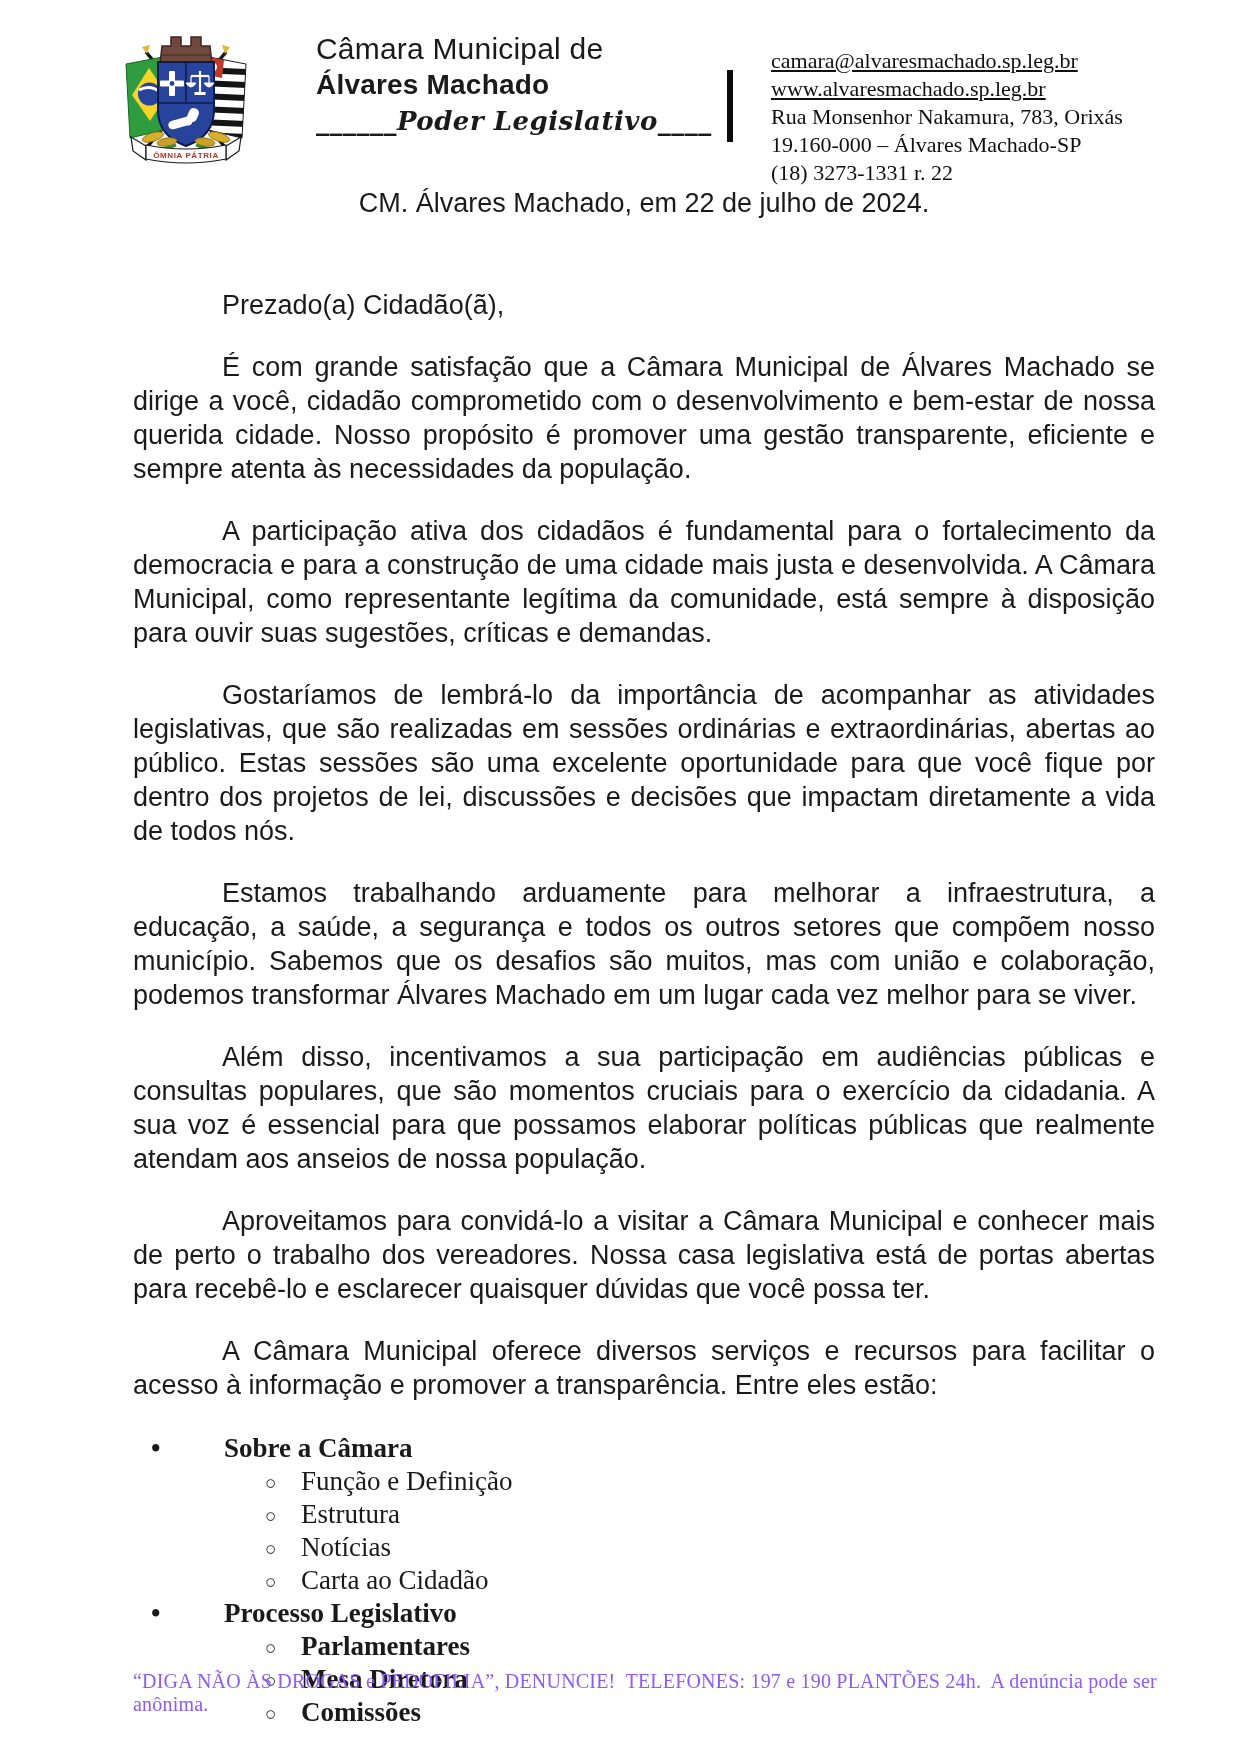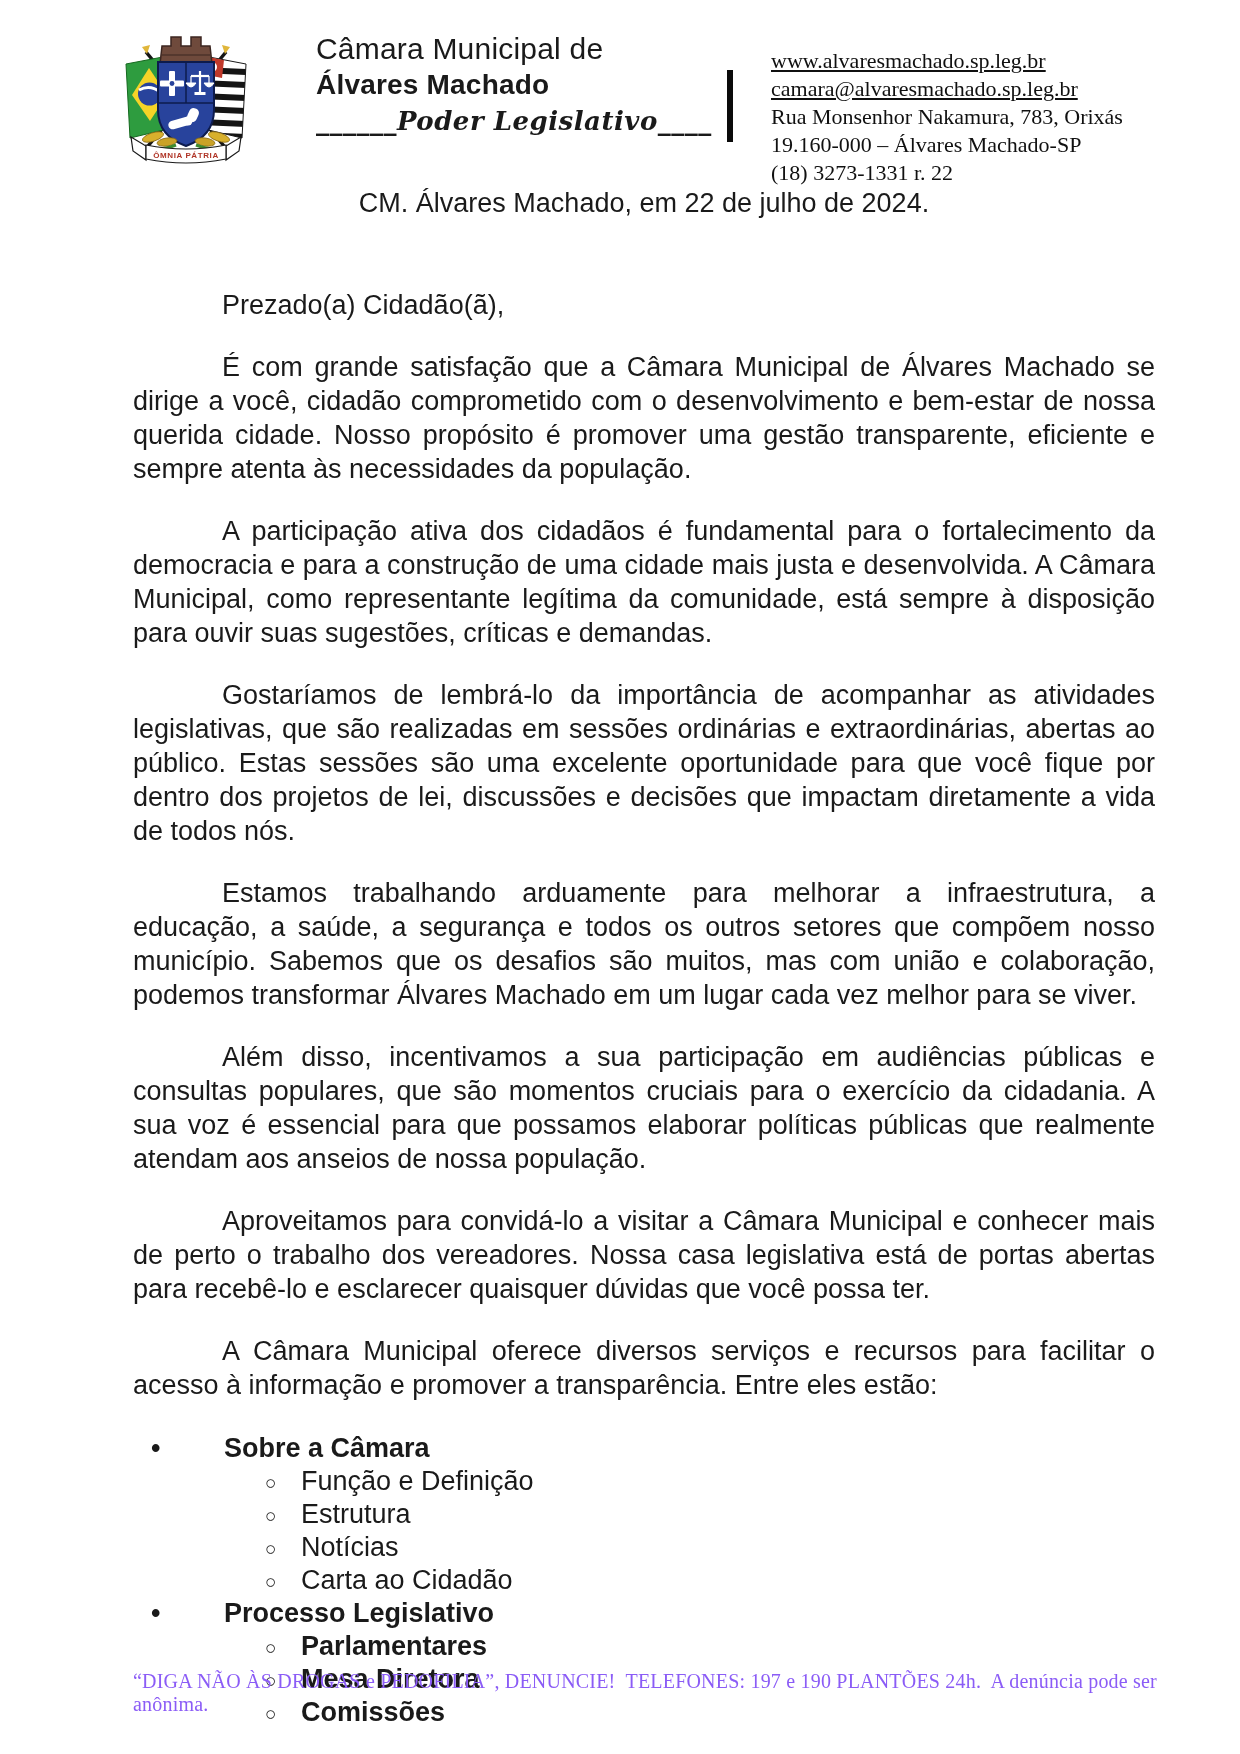--- a/index.html
+++ b/index.html
@@ -41,21 +41,21 @@
   
   .content{margin:0 85px 0 133px;font-size:27px;line-height:34px;}
   .dateline{margin-top:16px;text-align:center;}
   .greeting{margin-top:68px;text-indent:89px;}
   p.para{
     margin:28px 0 0 0;
     text-align:justify;text-indent:89px;
   }
   p.para:first-of-type{margin-top:28px;}
   
-  .services{margin-top:30px;line-height:33px;}
+  .services{margin-top:30px;line-height:33px;font-family:Liberation Serif, serif;}
   .li1{position:relative;padding-left:91px;font-weight:700;}
   .li1::before{content:"\2022";position:absolute;left:18px;top:0;font-weight:700;}
   .li2{position:relative;padding-left:168px;font-weight:400;}
   .li2.bold{font-weight:700;}
   .li2::before{content:"\25CB";position:absolute;left:132px;top:1px;font-size:19px;font-weight:400;}
   
   .footer{
     position:absolute;left:133px;top:1670px;width:1030px;
     font-family:"Liberation Serif",serif;font-size:20px;color:#8b5cf6;
     white-space:pre-wrap;letter-spacing:.2px;
@@ -153,22 +153,22 @@
   </svg>
 
   <div class="org">
     <div class="org-line1">Câmara Municipal de</div>
     <div class="org-line2">Álvares Machado</div>
     <div class="org-tagline">______Poder Legislativo____</div>
   </div>
 
   <div class="contact-bar"></div>
   <div class="contact">
+    <div><a href="#">camara@alvaresmachado.sp.leg.br</a></div>
     <div><a href="#">www.alvaresmachado.sp.leg.br</a></div>
-    <div><a href="#">camara@alvaresmachado.sp.leg.br</a></div>
     <div>Rua Monsenhor Nakamura, 783, Orixás</div>
     <div>19.160-000 – Álvares Machado-SP</div>
     <div>(18) 3273-1331 r. 22</div>
   </div>
 </div>
 
 <div class="content">
   <div class="dateline">CM. Álvares Machado, em 22 de julho de 2024.</div>
   <div class="greeting">Prezado(a) Cidadão(ã),</div>
   <div>

